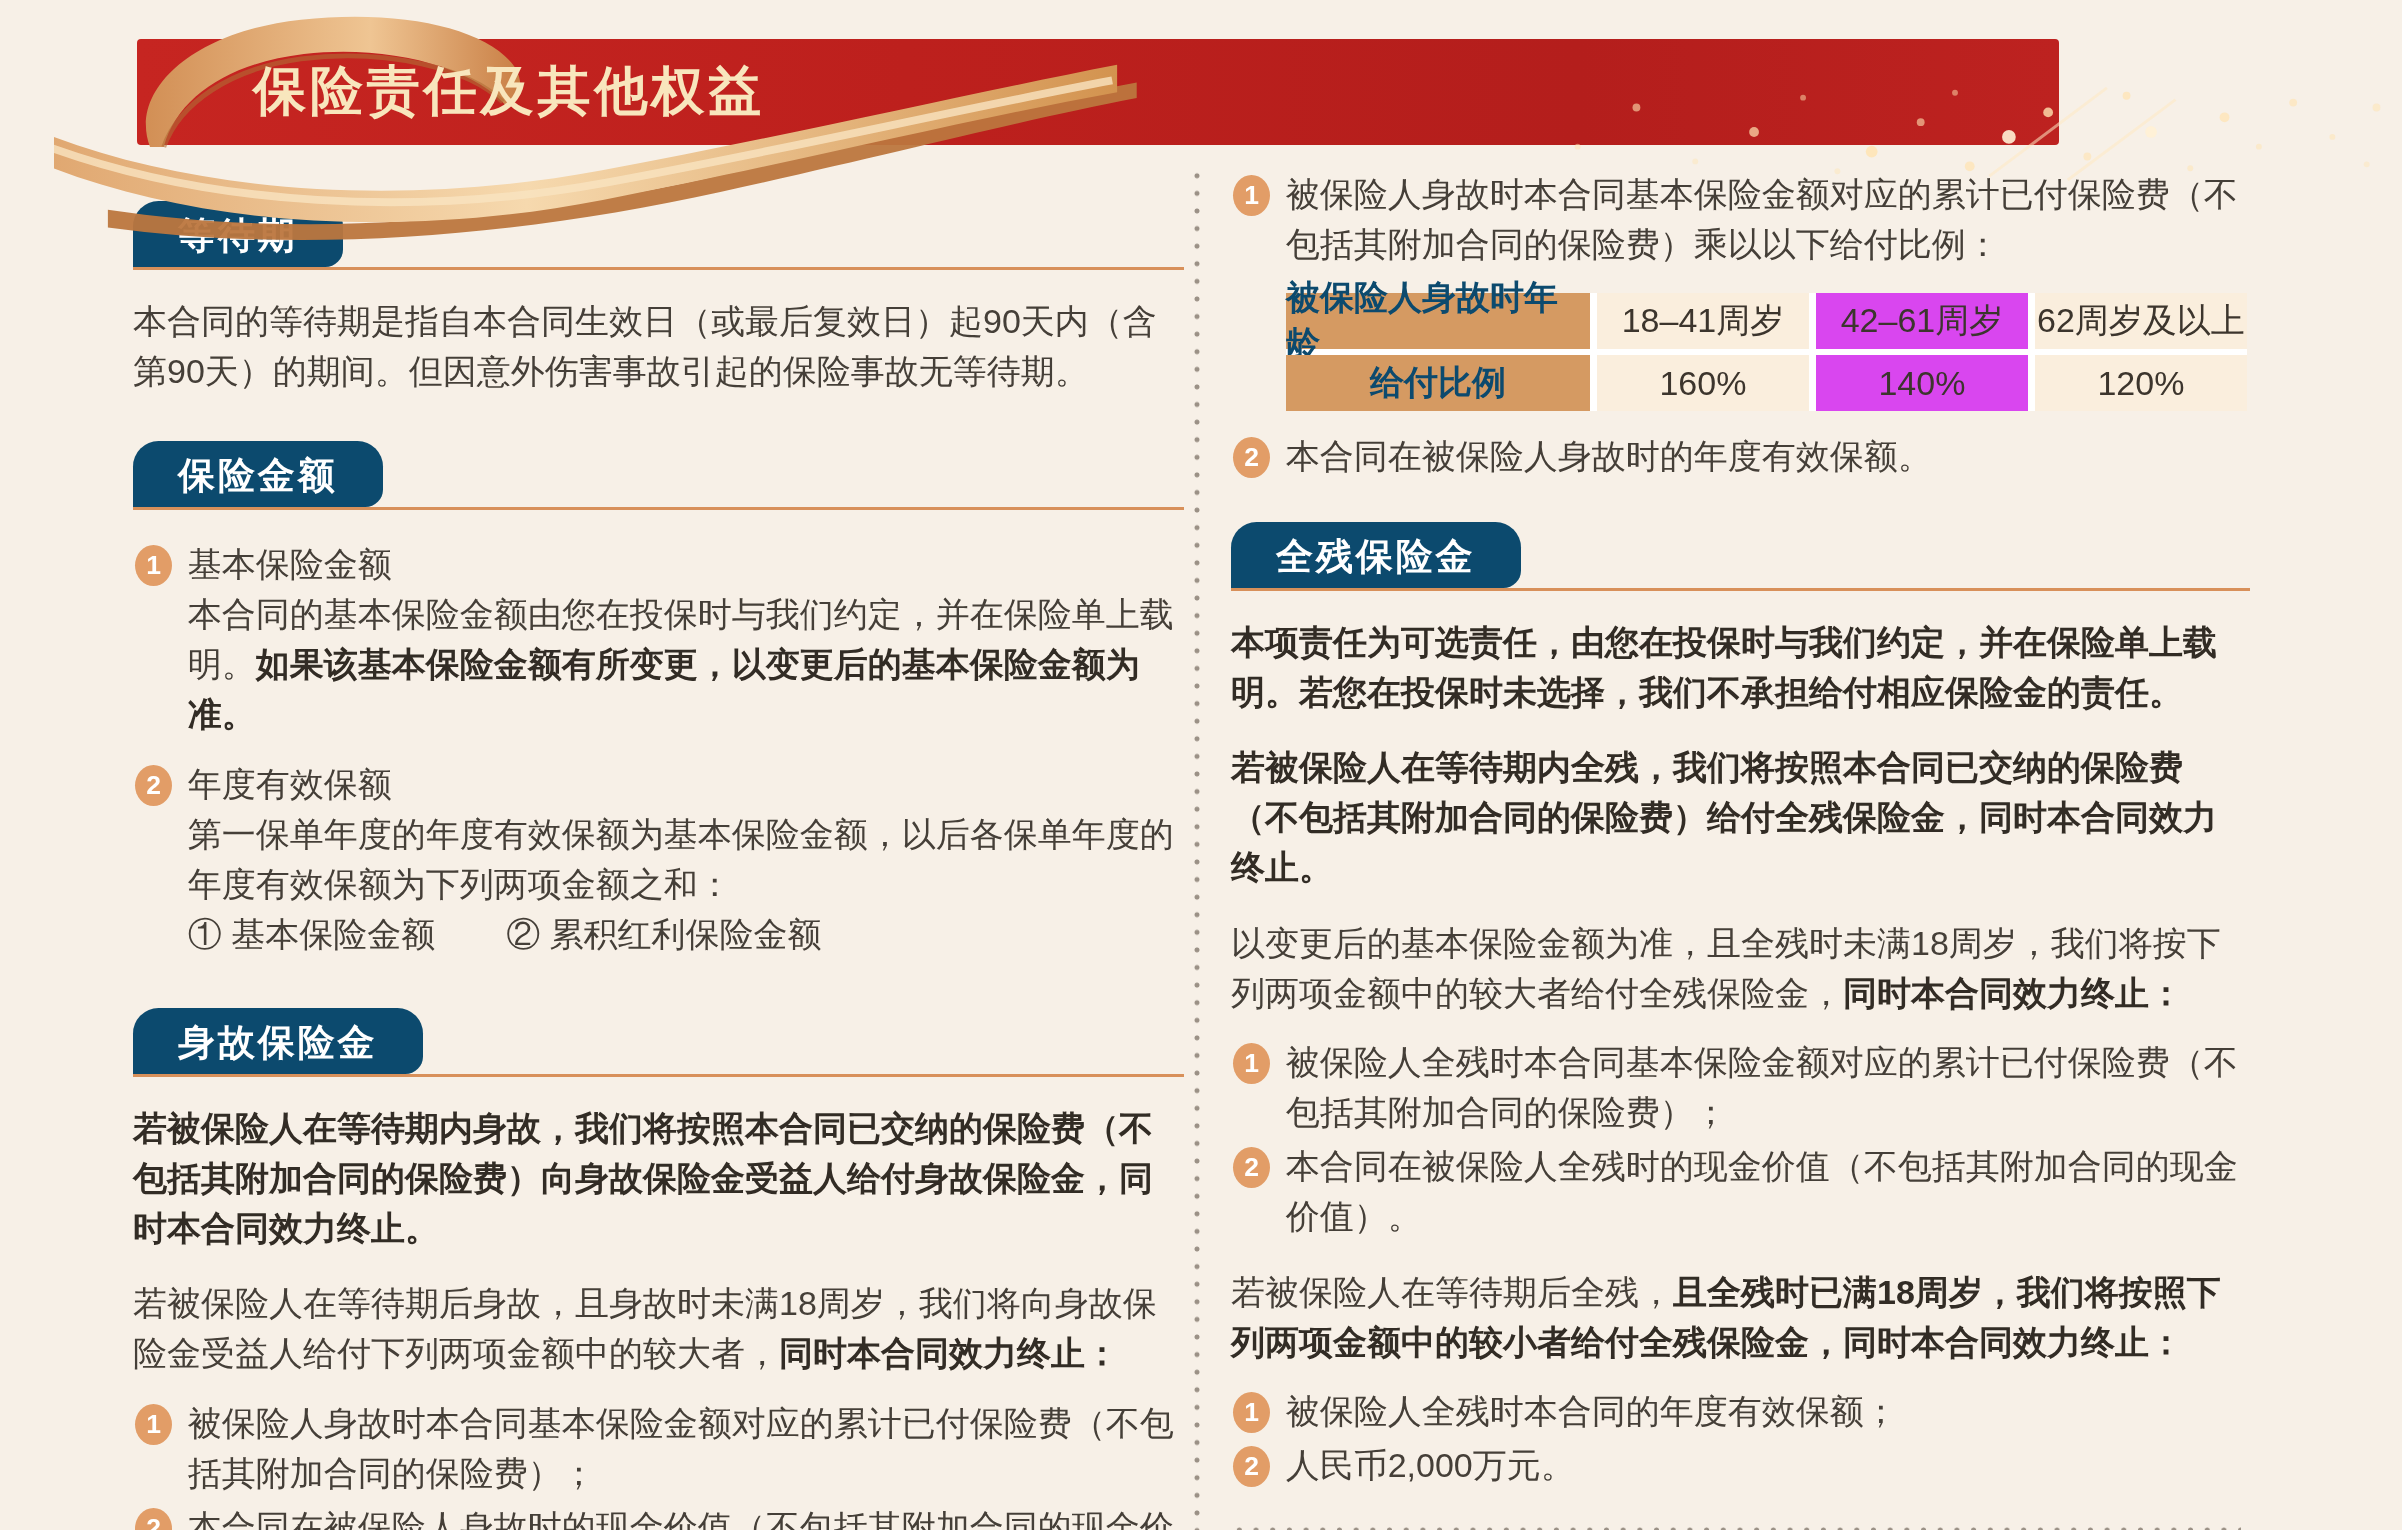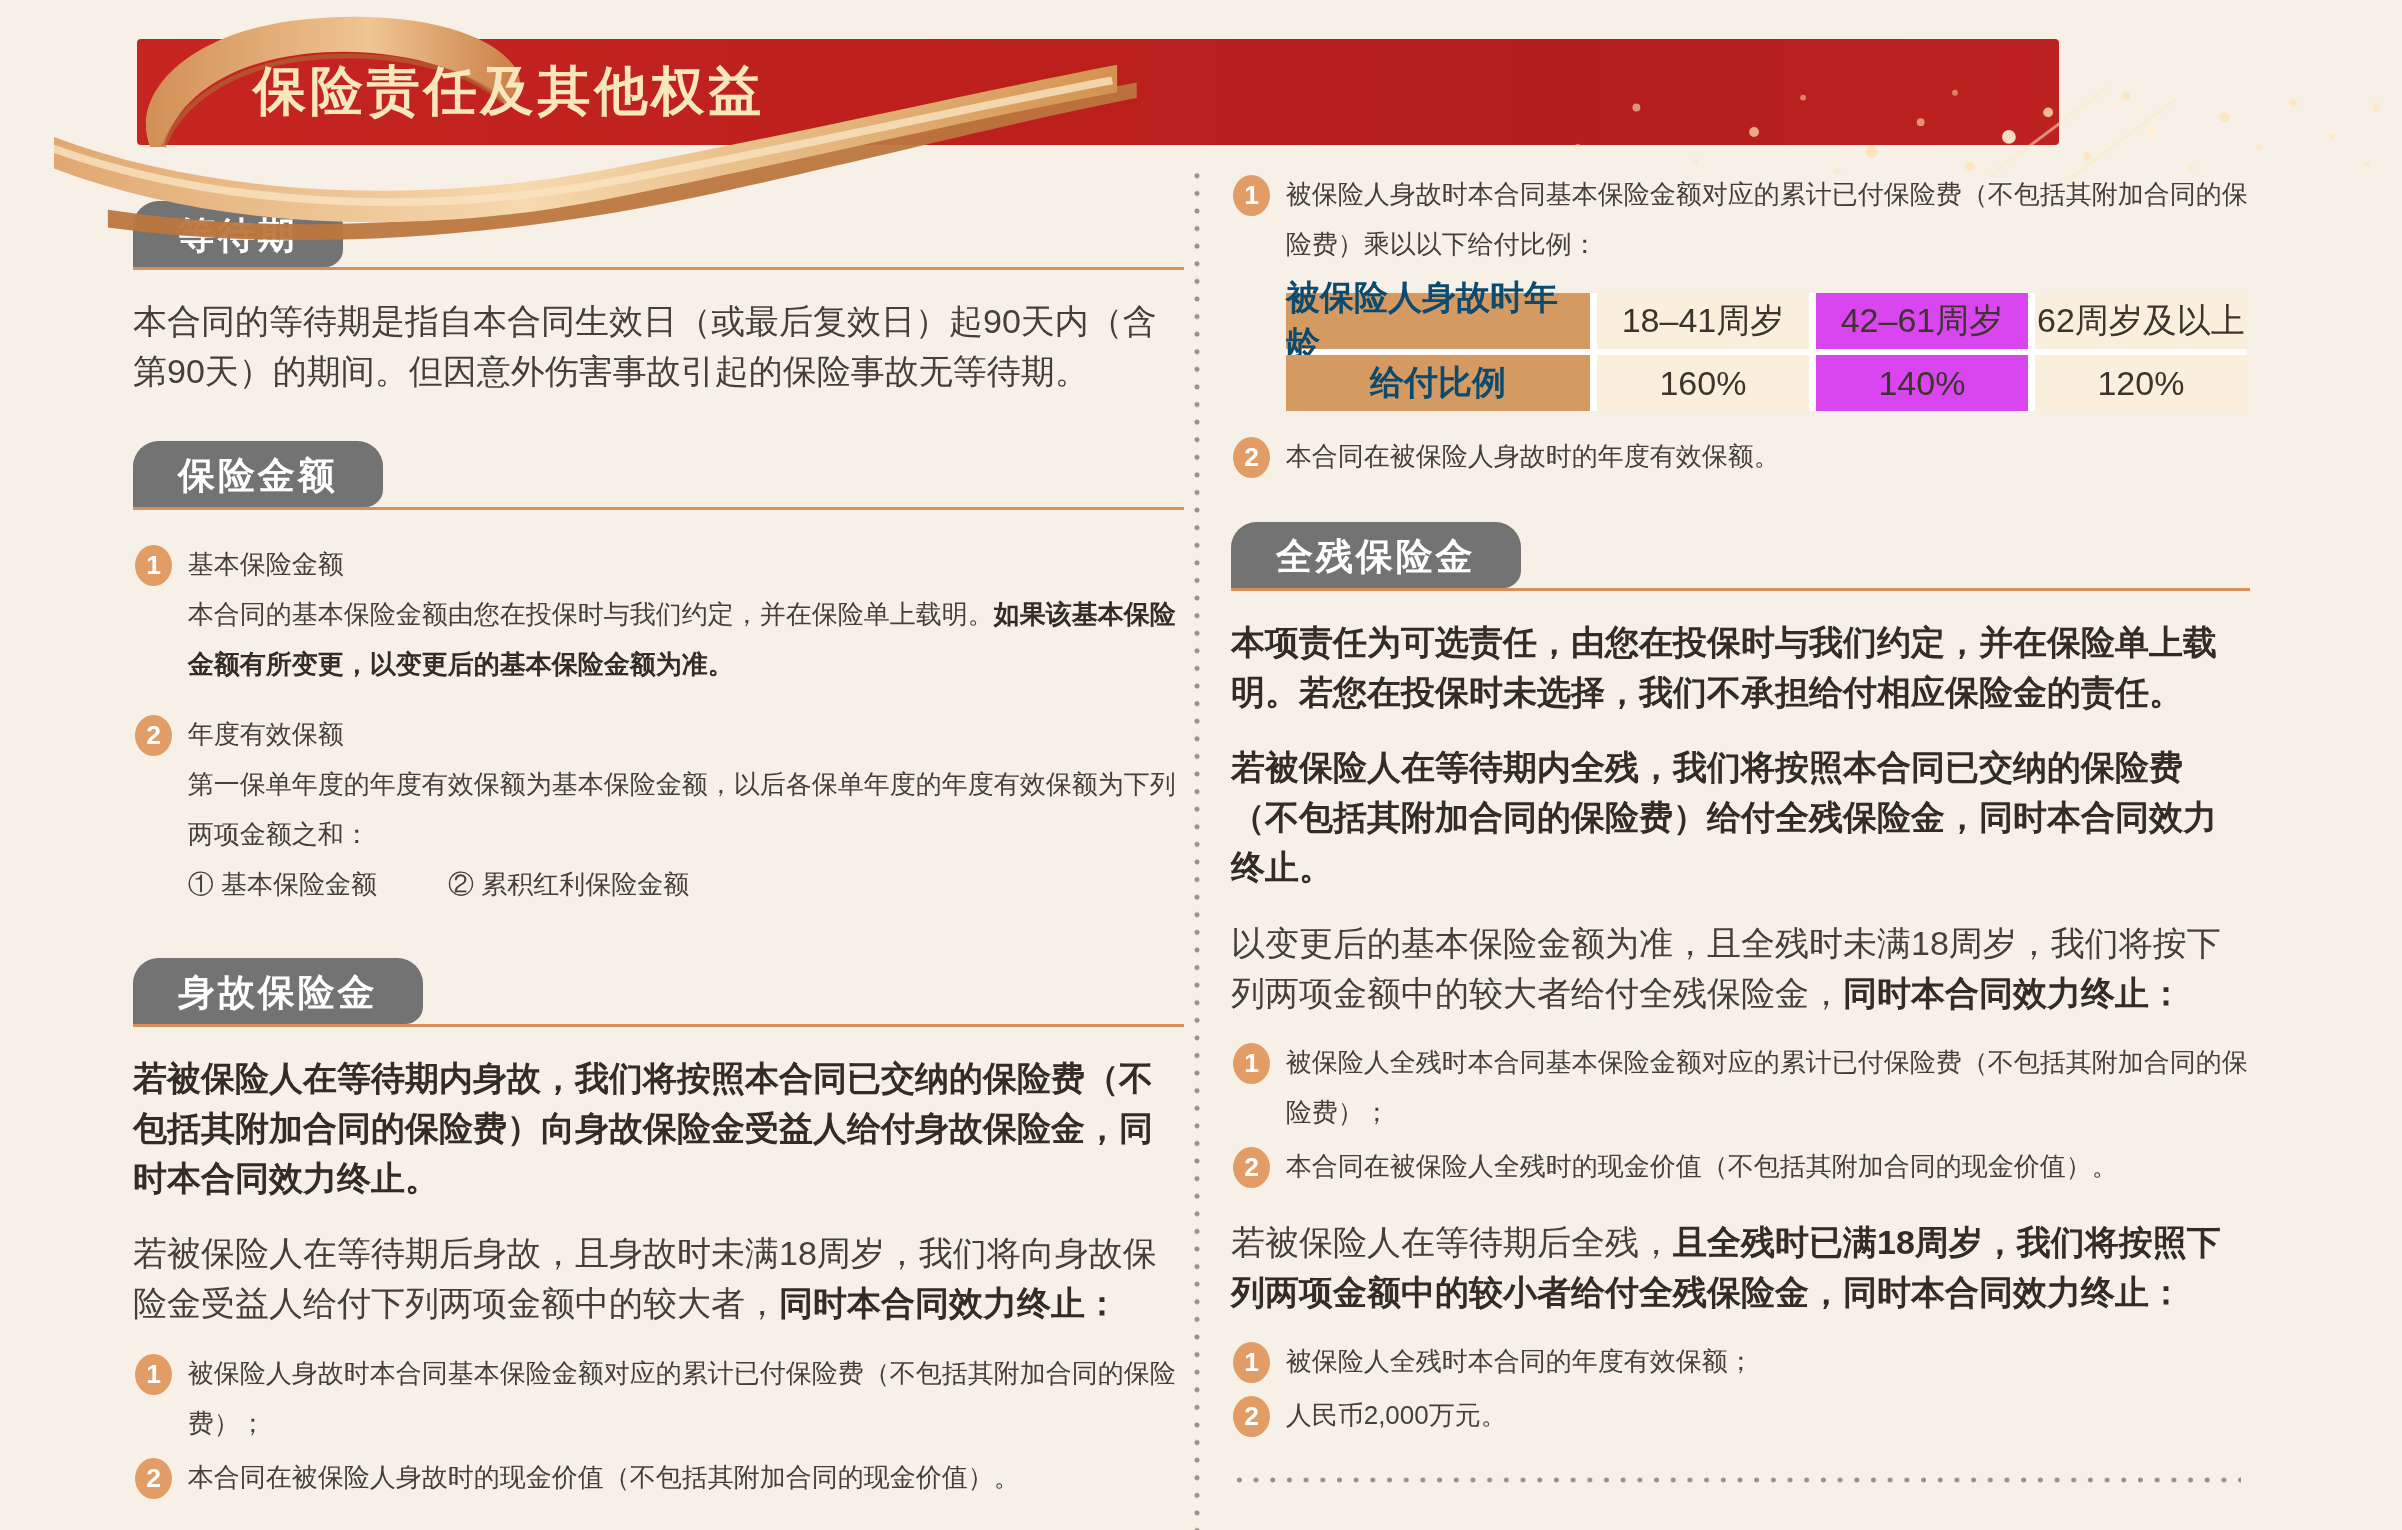--- a/index.html
+++ b/index.html
@@ -33,38 +33,38 @@
 
   .divider-v {
     position:absolute; left:1194px; top:167px; height:1363px; width:5.9px;
     background-image:radial-gradient(circle,#9b9186 2.2px,transparent 2.8px);
     background-size:5.9px 17.6px; background-repeat:repeat-y;
   }
 
   
   .sec-head { border-bottom:3.9px solid #d8905a; line-height:0; }
   .badge {
-    display:inline-block; background:#737373; color:#ffffff; font-weight:bold;
+    display:inline-block; background:#0c4a6e; color:#ffffff; font-weight:bold;
     font-size:37px; line-height:37px; padding:15.7px 45px 13.7px;
     border-radius:25.5px 25.5px 17.6px 0; letter-spacing:2.9px;
   }
   .mt46 { margin-top:45px; } .mt50 { margin-top:49px; } .mt42 { margin-top:41px; }
 
   
   p.body { font-size:34px; line-height:50px; margin-top:25.5px; }
   .b, p.allbold { font-weight:bold; color:#322c25; }
 
   .num-item { display:flex; margin-top:19.6px; }
   .num-item.tight { margin-top:3.9px; }
   .num-circle {
     flex:0 0 auto; width:37px; height:41px; margin:5.9px 15.7px 0 2px; border-radius:50%;
     background:#e29d67; color:#fff; font-weight:bold; font-size:26.5px;
     display:flex; align-items:center; justify-content:center;
   }
-  .num-body { font-size:26px; line-height:50px; }
+  .num-body { font-size:34px; line-height:50px; }
   .sub-opts span { margin-right:71px; }
 
   
   .pay-table {
     display:grid; grid-template-columns:304px 1fr 1fr 1fr; gap:6.9px;
     background:#ffffff; width:961px; margin:23.5px 0 0 55px;
   }
   .cell {
     display:flex; align-items:center; justify-content:center;
     height:56px; font-size:34px; color:#3c352d;

